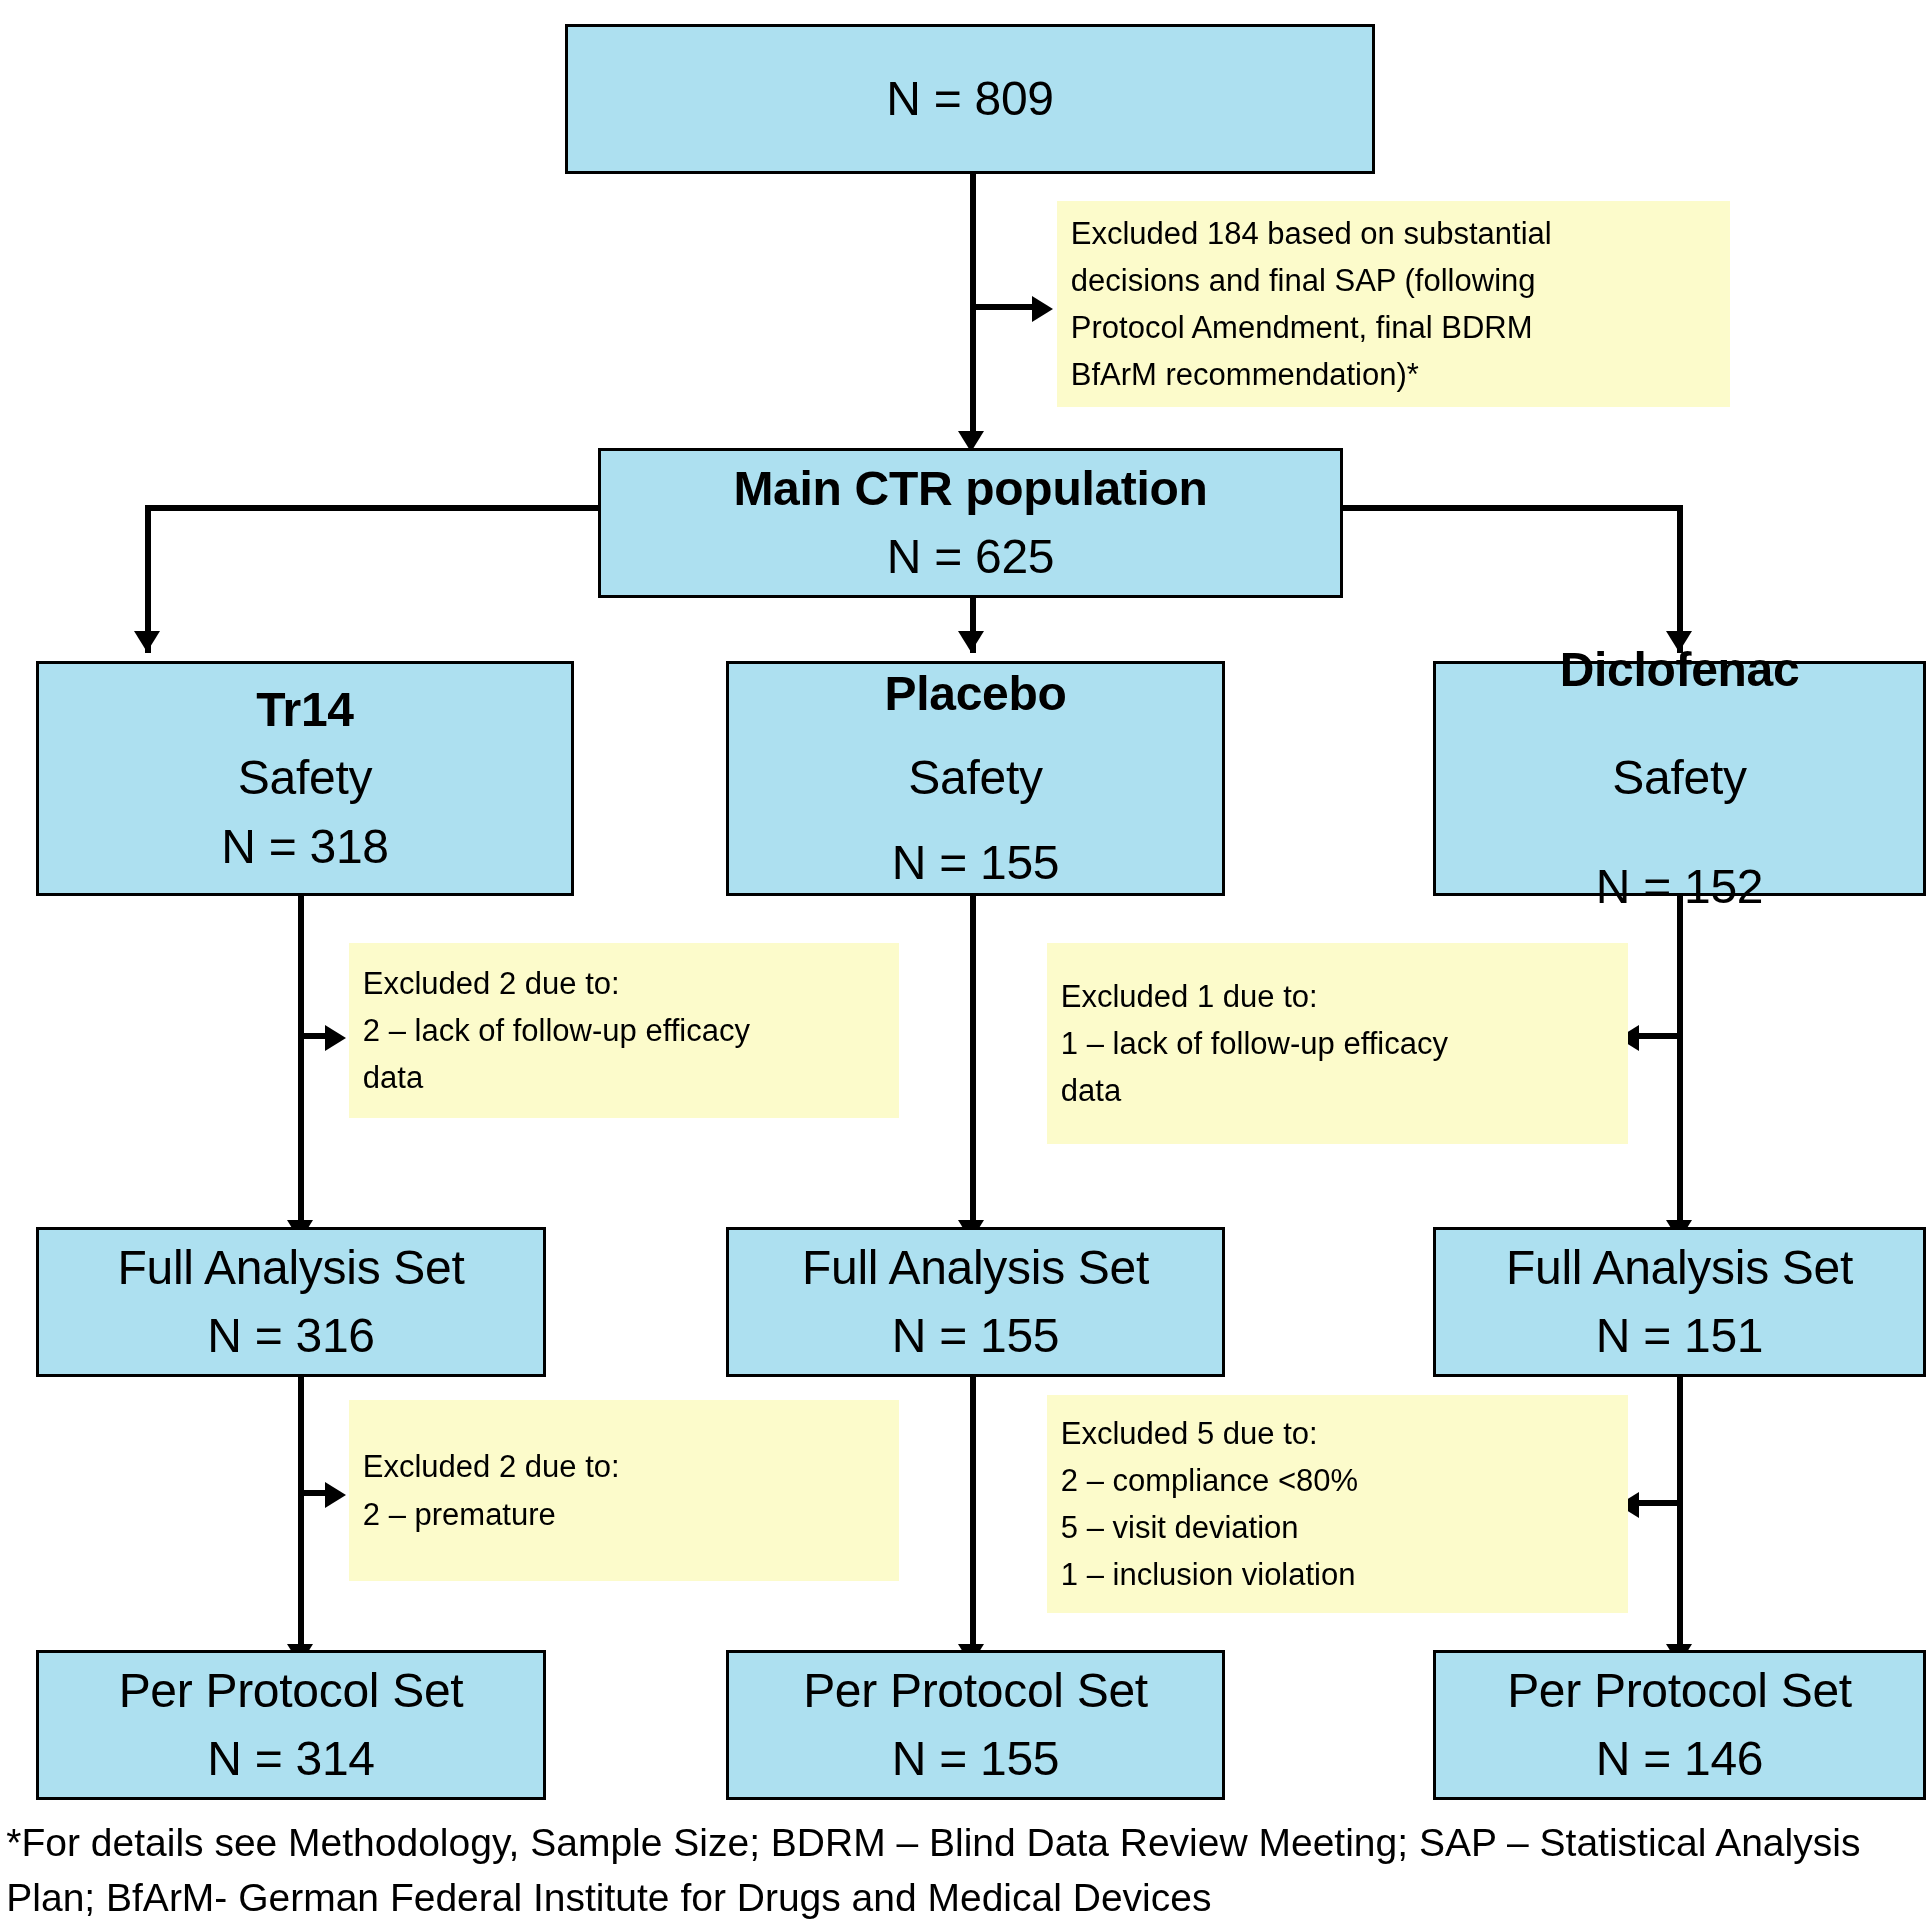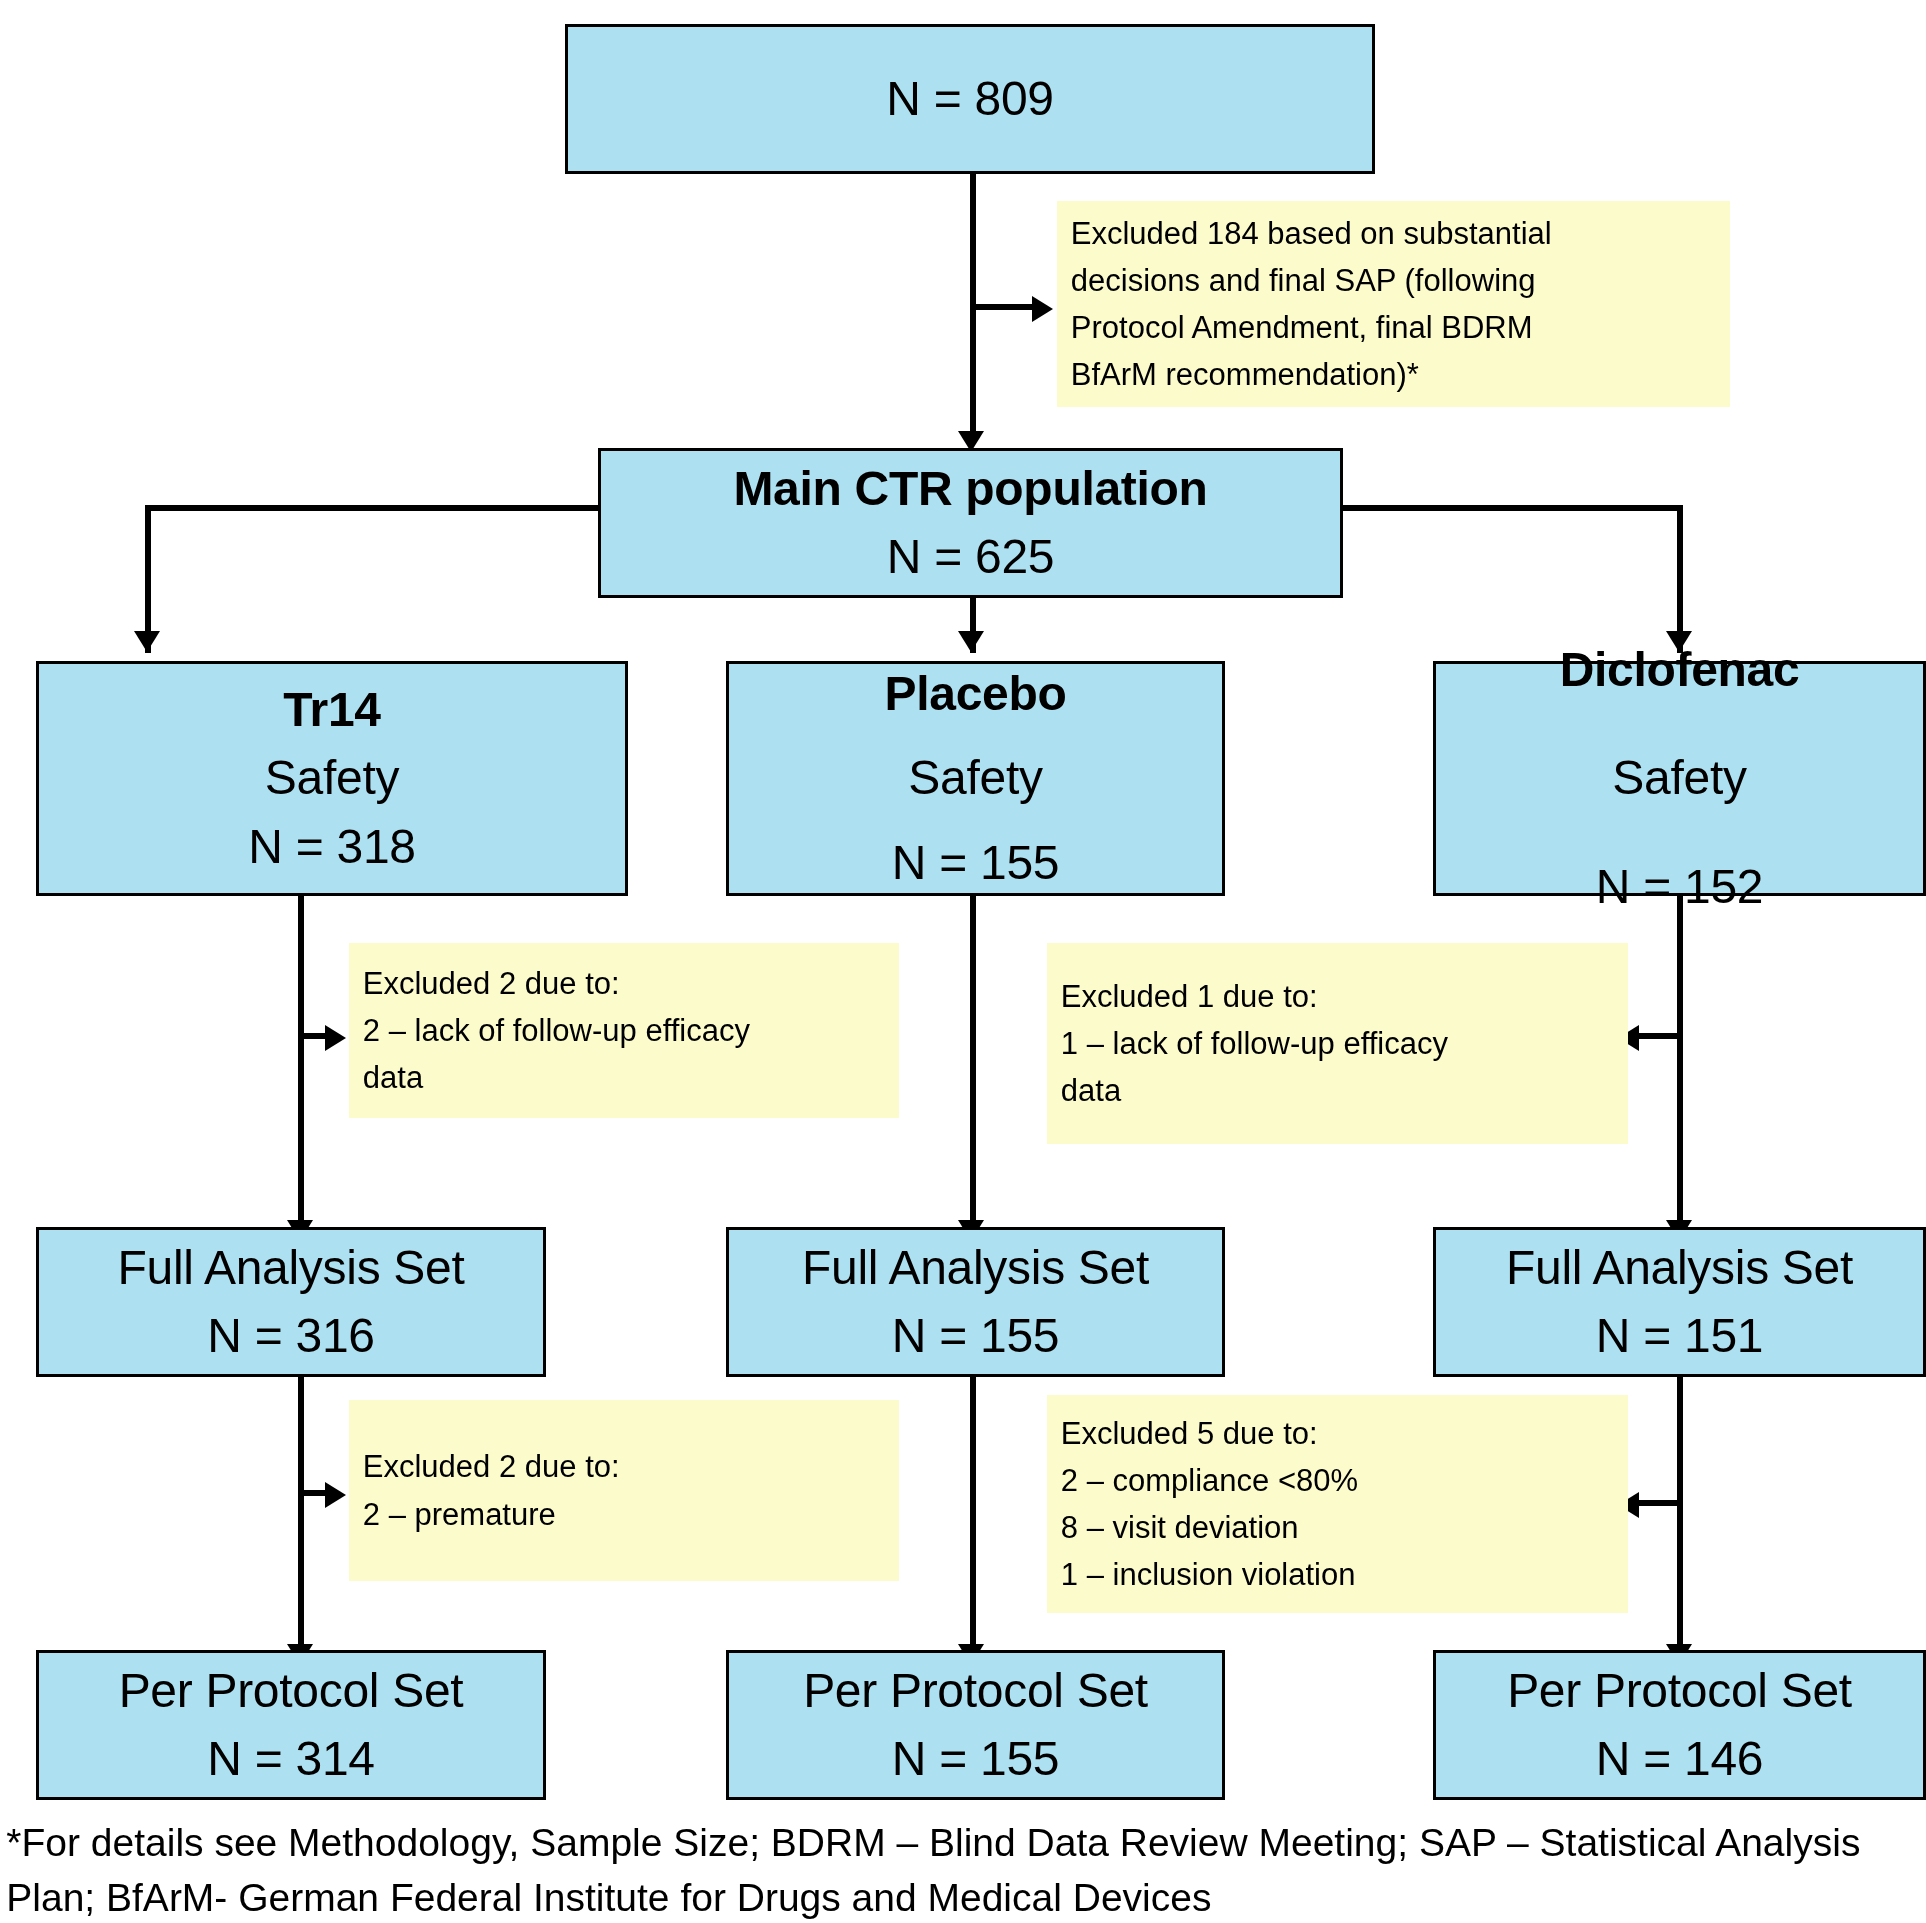--- a/index.html
+++ b/index.html
@@ -155,21 +155,21 @@
 
   <div class="node" style="left:565px; top:24px; width:810px; height:150px;">
     <span class="line">N = 809</span>
   </div>
 
   <div class="node" style="left:598px; top:448px; width:745px; height:150px;">
     <span class="line bold">Main CTR population</span>
     <span class="line">N = 625</span>
   </div>
 
-  <div class="node" style="left:36px; top:661px; width:592px; height:235px;">
+  <div class="node" style="left:36px; top:661px; width:538px; height:235px;">
     <span class="line bold">Tr14</span>
     <span class="line">Safety</span>
     <span class="line">N = 318</span>
   </div>
 
   <div class="node" style="left:726px; top:661px; width:499px; height:235px;gap:16px;">
     <span class="line bold">Placebo</span>
     <span class="line">Safety</span>
     <span class="line">N = 155</span>
   </div>
@@ -230,21 +230,21 @@
   </div>
 
   <div class="note" style="left:349px; top:1400px; width:550px; height:181px;">
     <span class="line">Excluded 2 due to:</span>
     <span class="line">2 – premature</span>
   </div>
 
   <div class="note" style="left:1047px; top:1395px; width:581px; height:218px;">
     <span class="line">Excluded 5 due to:</span>
     <span class="line">2 – compliance &lt;80%</span>
-    <span class="line">8 – visit deviation</span>
+    <span class="line">5 – visit deviation</span>
     <span class="line">1 – inclusion violation</span>
   </div>
 
   <div class="footnote" style="top:1815px;">
     <span class="line">*For details see Methodology, Sample Size; BDRM – Blind Data Review Meeting; SAP – Statistical Analysis</span>
     <span class="line">Plan; BfArM- German Federal Institute for Drugs and Medical Devices</span>
   </div>
 
 </div>
 

